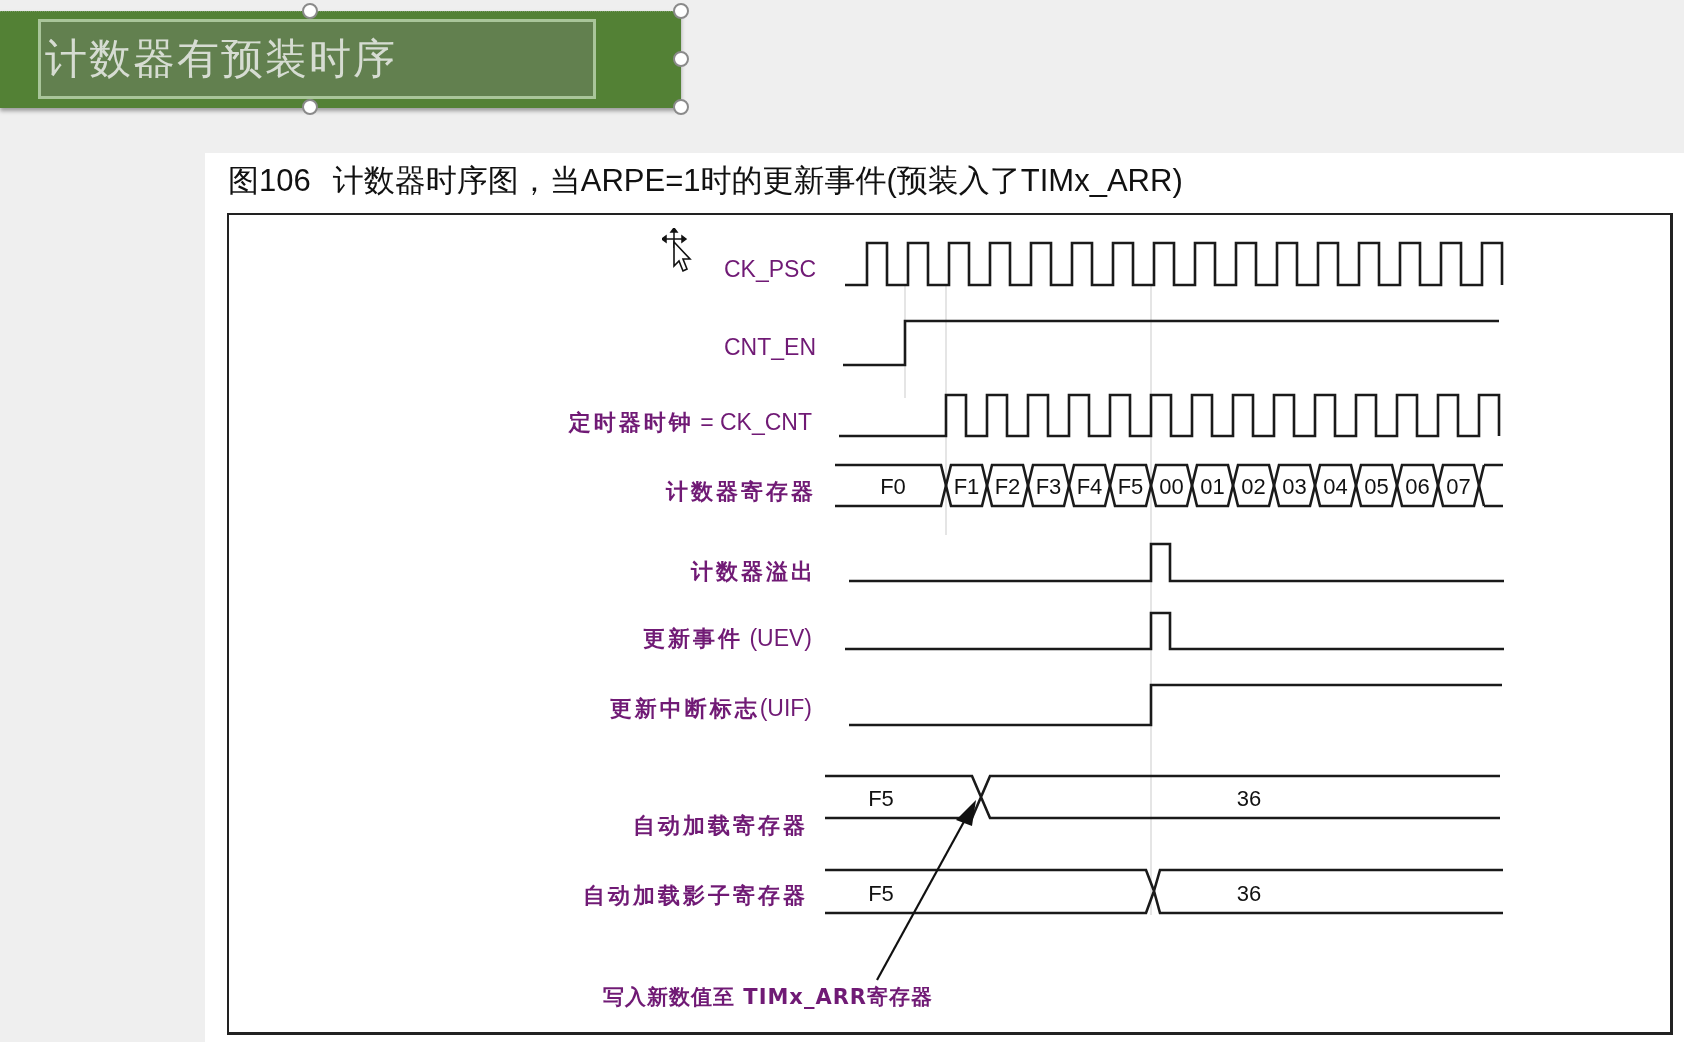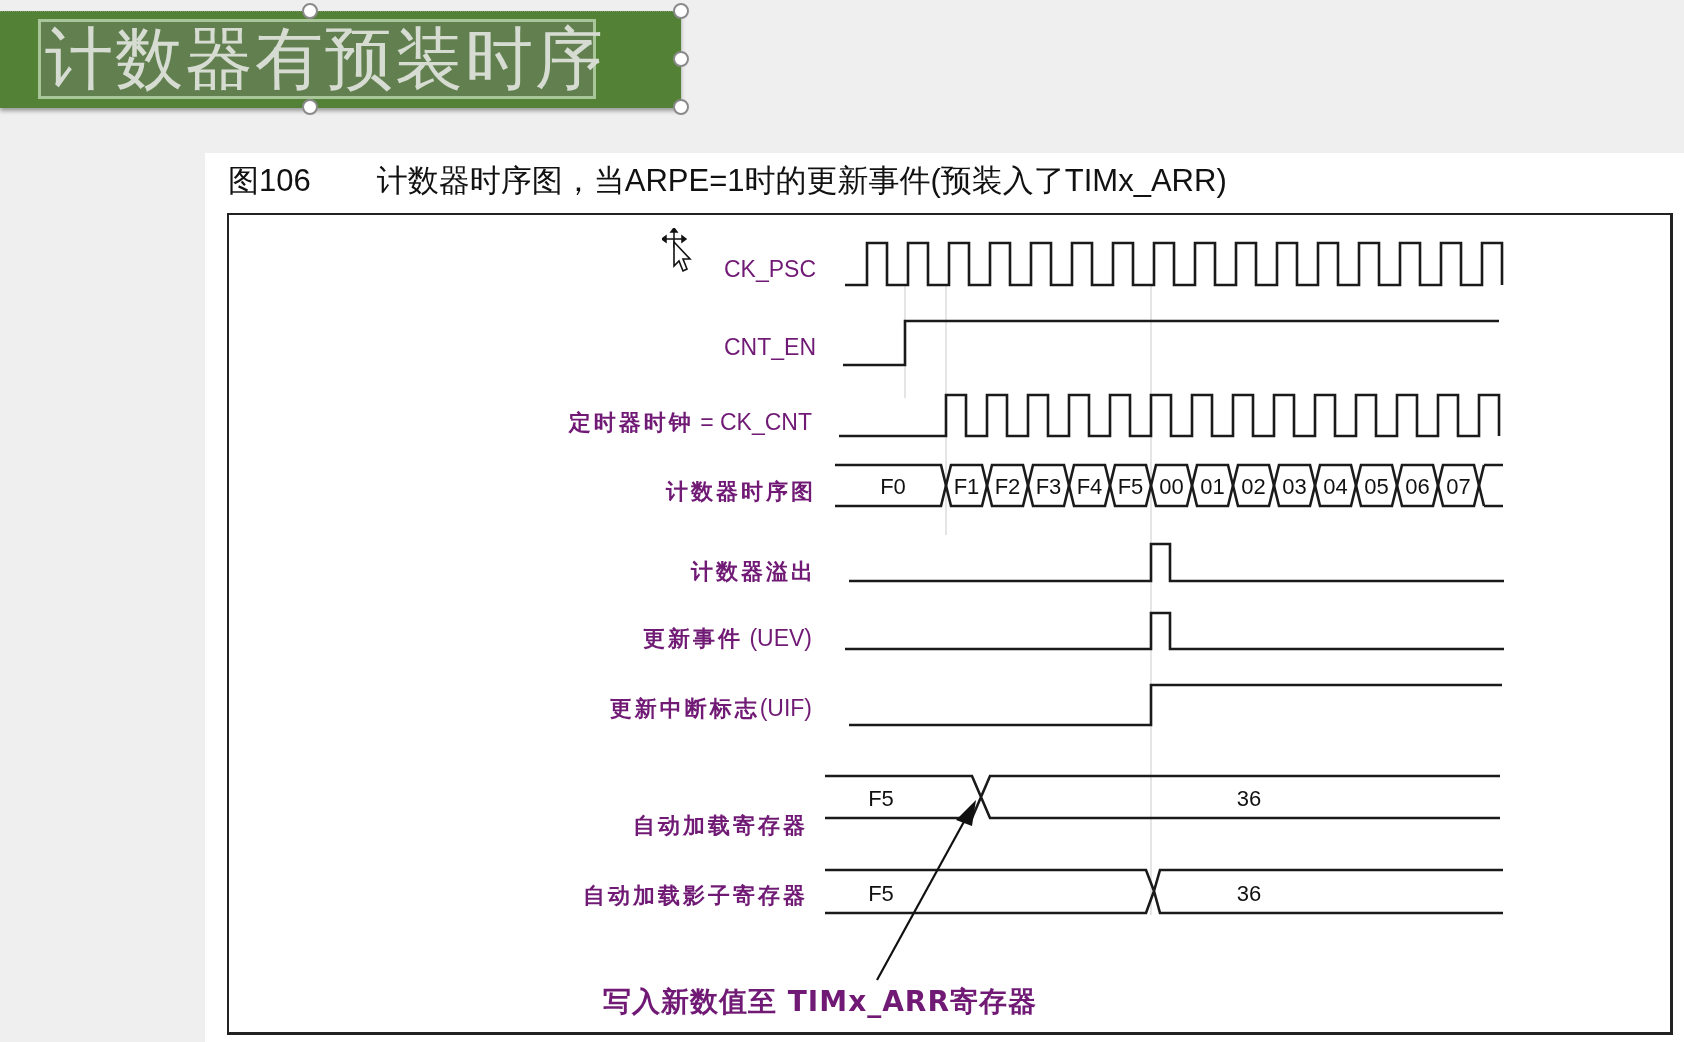--- a/index.html
+++ b/index.html
@@ -14,37 +14,37 @@
     box-shadow: 0 3px 4px rgba(0,0,0,0.35);
     border-top:1px dotted #7a9a66;
   }
   .title-textbox {
     position:absolute; left:38px; top:7px; width:558px; height:80px;
     border:3px solid #a9c59a; box-sizing:border-box;
     background:#62804f;
     display:flex; align-items:center;
   }
   .title-text {
-    color:#d6dcd2; font-size:68px; letter-spacing:2px; line-height:1;
+    color:#d6dcd2; font-size:42px; letter-spacing:2px; line-height:1;
     padding-left:4px; white-space:nowrap;
     font-family: "DejaVu Sans", sans-serif; font-weight:normal;
   }
   .handle {
     position:absolute; width:16px; height:16px; border-radius:50%;
     background:#fff; border:2px solid #8a8a8a; box-sizing:border-box;
   }
   .page {
     position:absolute; left:205px; top:153px; width:1479px; height:889px;
     background:#ffffff;
   }
   .caption {
     position:absolute; left:228px; top:160px; font-size:31px; color:#111;
     font-family:"Liberation Sans", "DejaVu Sans", sans-serif; white-space:nowrap;
   }
-  .caption .fig-num { margin-right:66px; }
+  .caption .fig-num { margin-right:22px; }
   .diagram-box {
     position:absolute; left:227px; top:213px; width:1446px; height:822px;
     border:2px solid #222; box-sizing:border-box; border-right-width:3px; border-bottom-width:3px;
   }
   svg.wave { position:absolute; left:0; top:0; }
   .sig-label {
     position:absolute; font-size:23px; color:#701a75; white-space:nowrap; text-align:right;
     font-family:"Liberation Sans", "DejaVu Sans", sans-serif;
   }
   .cjk { font-family:"DejaVu Sans", sans-serif; font-weight:bold; letter-spacing:3px; font-size:22px; }
@@ -71,21 +71,21 @@
 
 <div class="caption">
   <span class="fig-num">图106</span><span>计数器时序图，当ARPE=1时的更新事件(预装入了TIMx_ARR)</span>
 </div>
 
 <div class="diagram-box"></div>
 
 <div class="sig-label" style="right:868px;top:256px;"><span>CK_PSC</span></div>
 <div class="sig-label" style="right:868px;top:334px;"><span>CNT_EN</span></div>
 <div class="sig-label" style="right:872px;top:408px;margin-left:37px;"><span class="cjk">定时器时钟</span> <span>= CK_CNT</span></div>
-<div class="sig-label cjk" style="right:868px;top:477px;"><span>计数器时序图</span></div>
+<div class="sig-label cjk" style="right:868px;top:477px;"><span>计数器寄存器</span></div>
 <div class="sig-label cjk" style="right:868px;top:557px;"><span>计数器溢出</span></div>
 <div class="sig-label" style="right:872px;top:624px;"><span class="cjk">更新事件</span> <span>(UEV)</span></div>
 <div class="sig-label" style="right:872px;top:694px;text-align:center;"><span class="cjk">更新中断标志</span><span>(UIF)</span></div>
 <div class="sig-label cjk" style="right:876px;top:789px;margin-top:22px;"><span>自动加载寄存器</span></div>
 <div class="sig-label cjk" style="right:876px;top:881px;"><span>自动加载影子寄存器</span></div>
 
 <svg class="wave" width="1684" height="1042">
   <g stroke="#dcdcdc" stroke-width="1.5">
     <line x1="905" y1="285" x2="905" y2="398"></line>
     <line x1="946" y1="285" x2="946" y2="535"></line>
@@ -135,21 +135,21 @@
       <text x="1249" y="806">36</text>
       <text x="881" y="901">F5</text>
       <text x="1249" y="901">36</text>
     </g>
   <g>
     <line x1="877" y1="980" x2="966" y2="818" stroke="#111" stroke-width="2.2"></line>
     <polygon points="976,800 956,820 972,826" fill="#111"></polygon>
   </g>
 </svg>
 
-<div class="sig-label cjk" style="left:603px;top:983px;text-align:center;font-size:28px;letter-spacing:1px;">
+<div class="sig-label cjk" style="left:603px;top:983px;text-align:center;font-size:21px;letter-spacing:1px;">
   <span>写入新数值至 TIMx_ARR寄存器</span>
 </div>
 
 <svg class="cursor-icon" width="40" height="52" viewBox="0 0 40 52">
   <g stroke="#111" stroke-width="1.5" fill="#111">
     <line x1="12" y1="2" x2="12" y2="20"></line>
       <line x1="3" y1="11" x2="21" y2="11"></line>
     <polygon points="12,0 9,4 15,4"></polygon>
       <polygon points="0,11 4,8 4,14"></polygon>
       <polygon points="24,11 20,8 20,14"></polygon>

